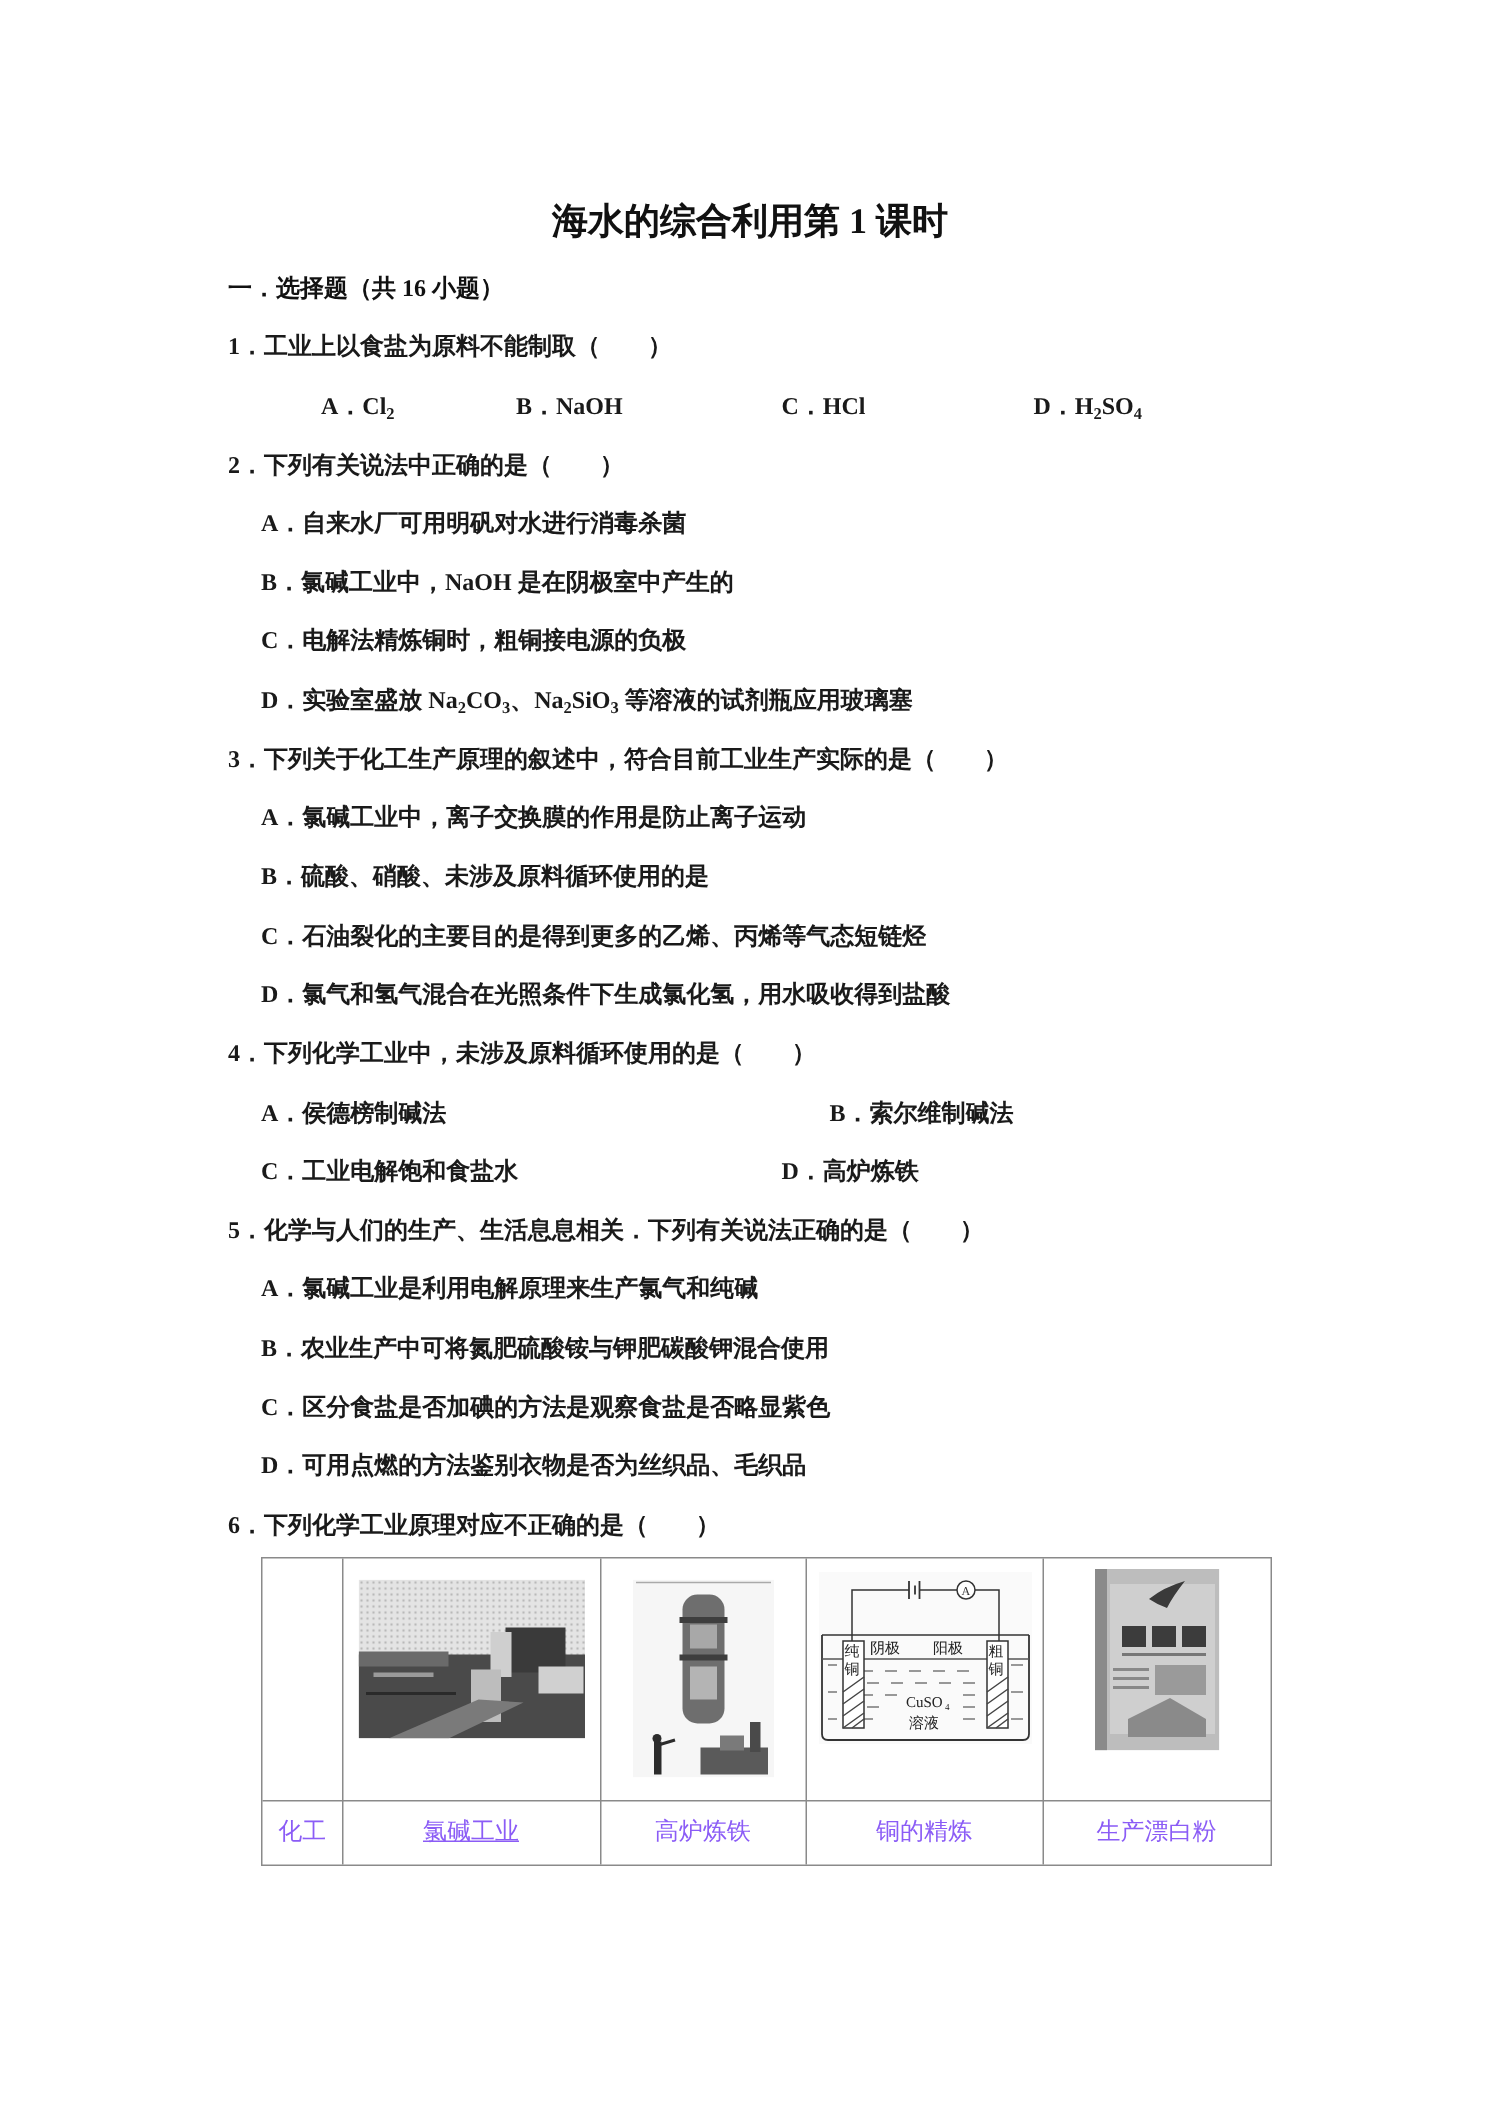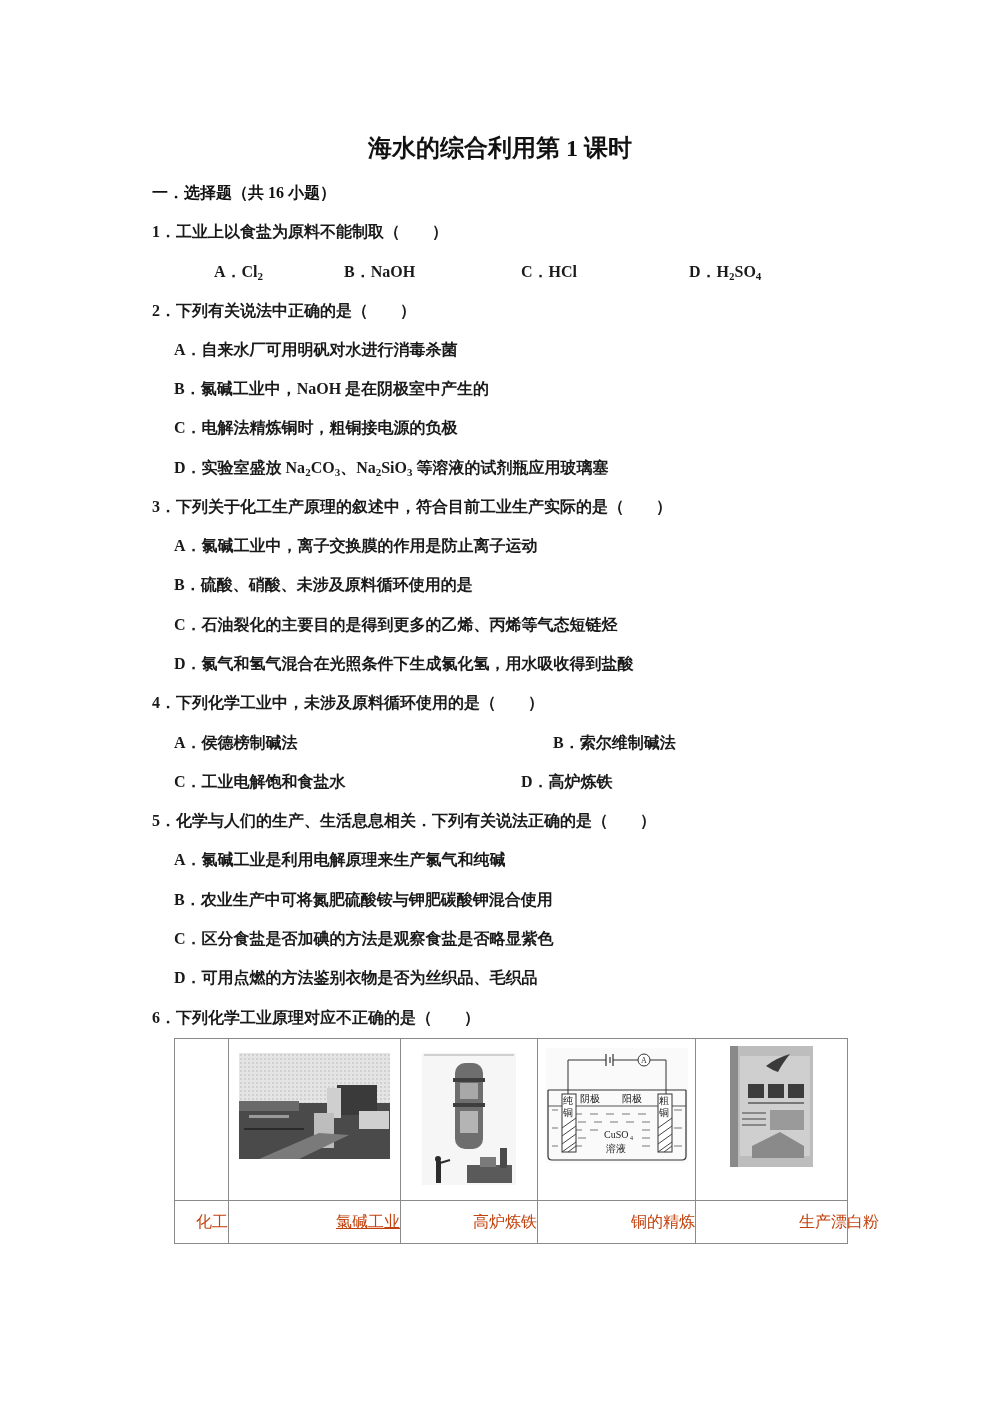--- a/index.html
+++ b/index.html
@@ -9,21 +9,21 @@
   .title { left:0; width:1000px; text-align:center; top:132px; font-size:24px; font-weight:bold; line-height:32px; color:#111; }
   .section { left:152px; top:182px; font-size:16px; font-weight:bold; line-height:22px; color:#111; }
   .line { font-size:16px; line-height:22px; }
   .q { left:152px; }
   .opt { left:174px; }
   sub { font-size:11px; vertical-align:-3px; line-height:0; }
   .tbl { position:absolute; left:174px; top:1038px; width:674px; height:206px;
          border:1px solid #8a8a8a; box-sizing:border-box; }
   .vline { position:absolute; top:0; bottom:0; width:0; border-left:1px solid #8a8a8a; }
   .hline { position:absolute; left:0; right:0; height:0; border-top:1px solid #8a8a8a; top:161px; }
-  .cell-label { position:absolute; top:162px; height:42px; line-height:42px; text-align:right; font-size:16px; color:#c2410c; }
+  .cell-label { position:absolute; top:162px; height:42px; line-height:42px; text-align:center; font-size:16px; color:#8b5cf6; }
   .img { position:absolute; overflow:hidden; }
 </style>
 </head>
 <body>
 
 <div>
 
   <div class="abs title">海水的综合利用第 1 课时</div>
   <div class="abs section">一．选择题（共 16 小题）</div>
 
@@ -241,16 +241,16 @@
         <rect x="12" y="66" width="24" height="2" fill="#888"></rect>
         <rect x="12" y="72" width="24" height="2" fill="#888"></rect>
         <rect x="12" y="78" width="24" height="2" fill="#888"></rect>
       </svg>
     </div>
 
     <div class="cell-label" style="left:0;width:53px;">化工</div>
     <div class="cell-label" style="left:53px;width:172px;text-decoration:underline;">氯碱工业</div>
     <div class="cell-label" style="left:225px;width:137px;">高炉炼铁</div>
     <div class="cell-label" style="left:362px;width:158px;">铜的精炼</div>
-    <div class="cell-label" style="left:520px;width:152px;padding-left:32px;">生产漂白粉</div>
+    <div class="cell-label" style="left:520px;width:152px;">生产漂白粉</div>
   </div>
 
 </div>
 
 </body></html>

